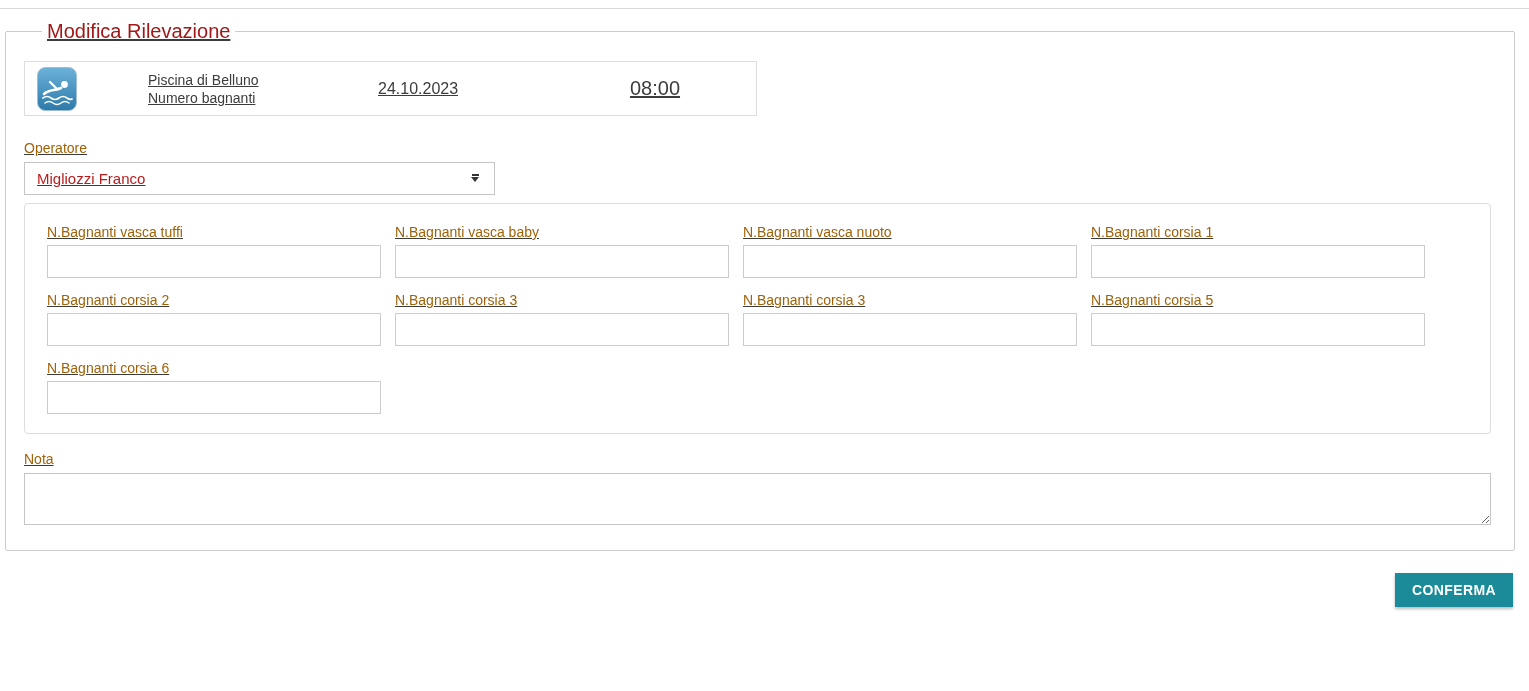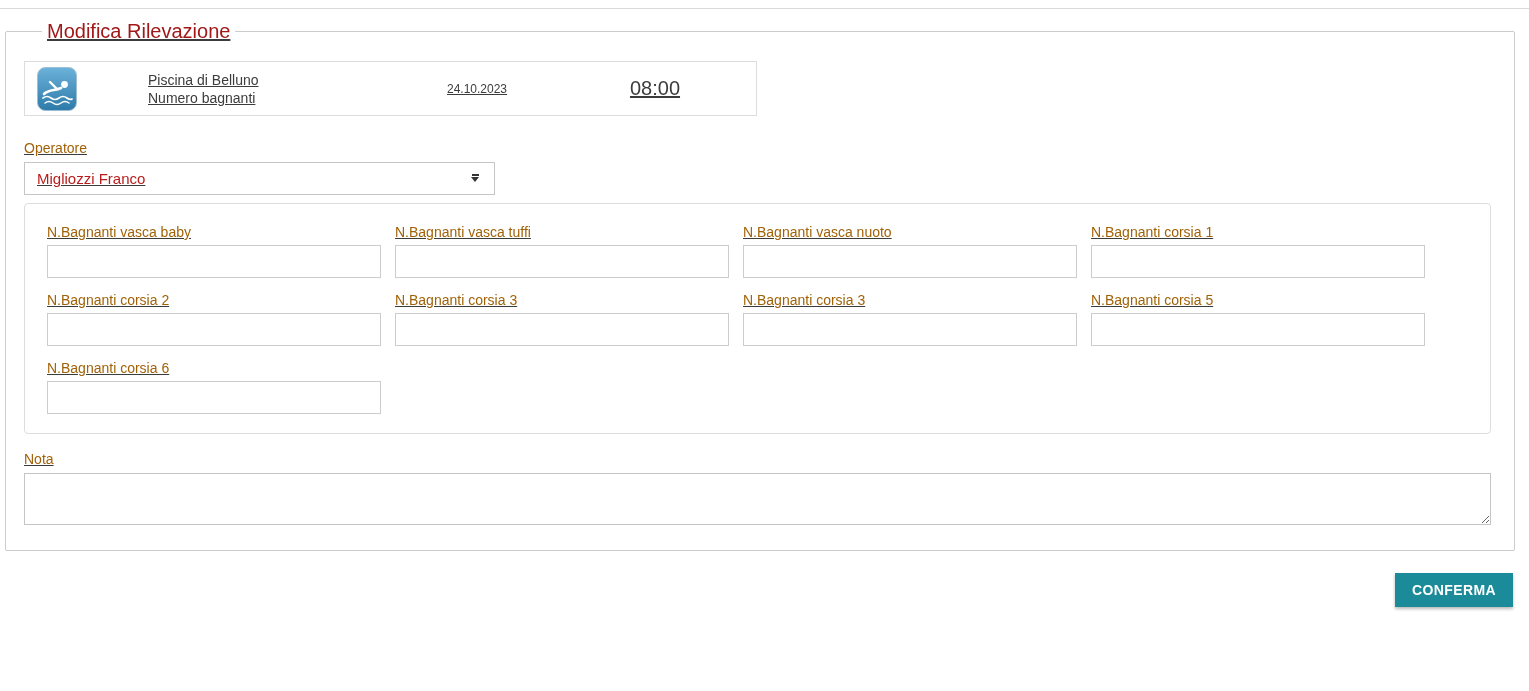--- a/index.html
+++ b/index.html
@@ -24,21 +24,21 @@
 
   
   .entity-card {
     width: 733px; height: 55px;
     border: 1px solid #ddd;
     display: flex; align-items: center;
     padding-left: 12px;
   }
   .card-icon { width: 40px; height: 44px; flex: 0 0 40px; }
   .card-title { margin-left: 71px; width: 230px; font-size: 14px; line-height: 18px; color: #3c3c3c; }
-  .card-date { width: 198px; text-align: center; font-size: 12px; }
+  .card-date { width: 198px; text-align: left; font-size: 16px; }
   .card-time { width: 158px; text-align: center; font-size: 20px; }
 
   .field-label { display: block; font-size: 14px; color: #a16207; }
 
   
   .operator-block { margin-top: 24px; }
   .select-box {
     margin-top: 6px;
     width: 471px; height: 33px;
     border: 1px solid #c5c5c5;
@@ -167,25 +167,25 @@
     <div class="select-box">
       <span class="select-value">Migliozzi Franco</span>
       <span class="select-caret"></span>
     </div>
   </div>
 
   <div class="tab-widget">
     <div class="tab-content">
 
       <div class="form-field">
+        <span class="field-label">N.Bagnanti vasca tuffi</span>
+        <input class="text-input" type="text" value="" style="">
+      </div>
+      <div class="form-field">
         <span class="field-label">N.Bagnanti vasca baby</span>
-        <input class="text-input" type="text" value="" style="">
-      </div>
-      <div class="form-field">
-        <span class="field-label">N.Bagnanti vasca tuffi</span>
         <input class="text-input" type="text" value="" style="">
       </div>
       <div class="form-field">
         <span class="field-label">N.Bagnanti vasca nuoto</span>
         <input class="text-input" type="text" value="" style="">
       </div>
       <div class="form-field">
         <span class="field-label">N.Bagnanti corsia 1</span>
         <input class="text-input" type="text" value="" style="">
       </div>

